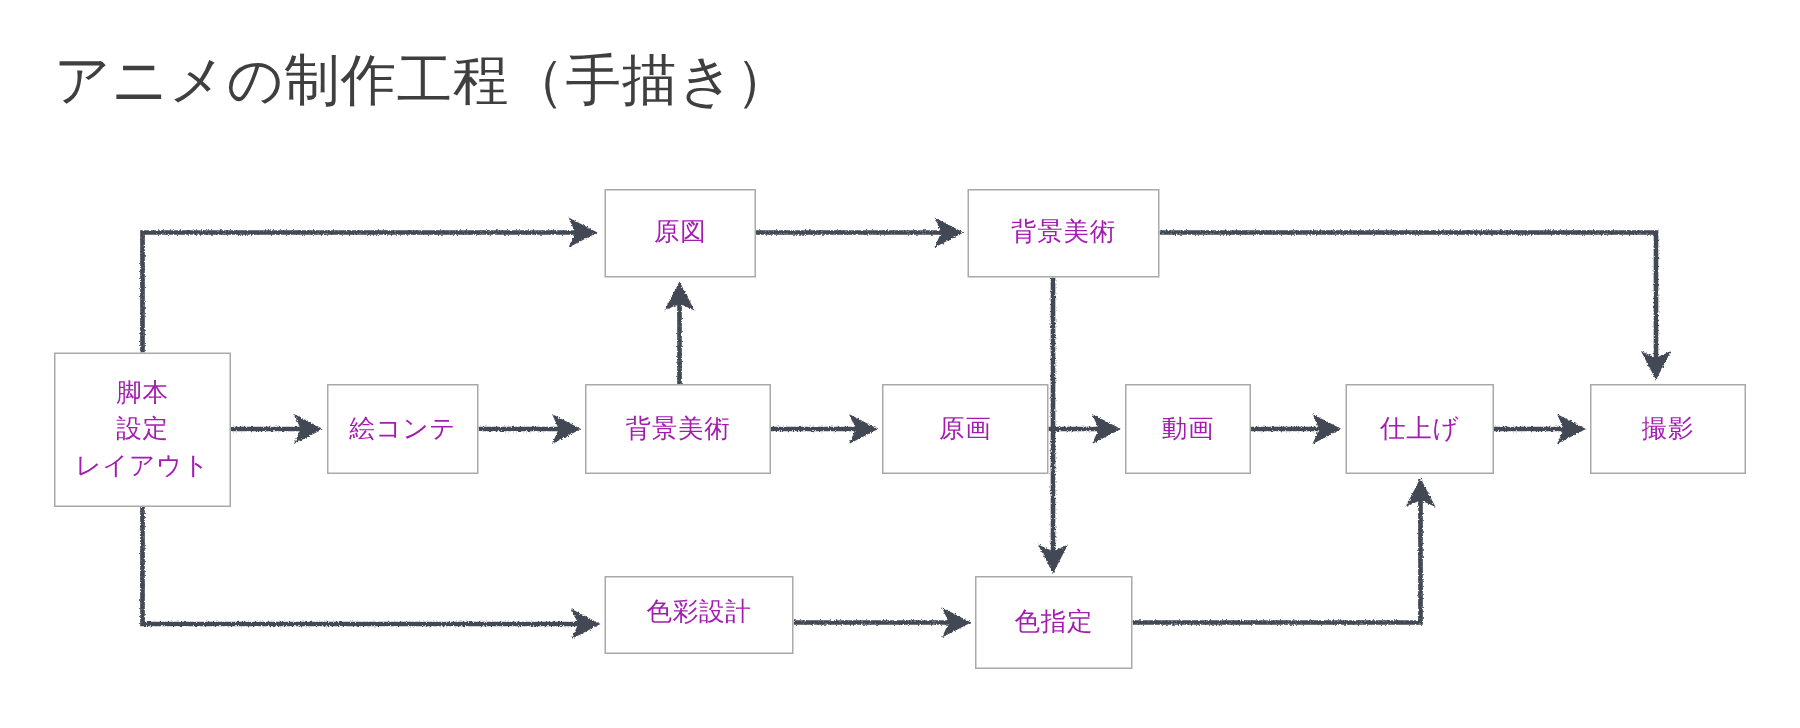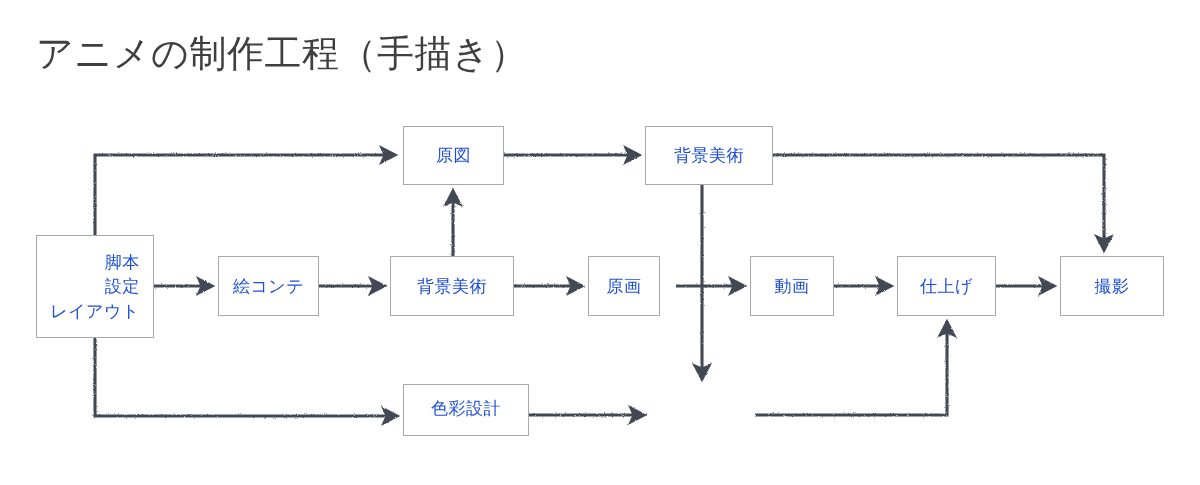--- a/index.html
+++ b/index.html
@@ -40,22 +40,22 @@
     pointer-events: none;
   }
   .node {
     position: absolute;
     box-sizing: border-box;
     border: 1.6px solid #a9a9ab;
     background: #ffffff;
     display: flex;
     align-items: center;
     justify-content: center;
-    text-align: right;
-    color: #1d4ed8;
+    text-align: center;
+    color: #a21caf;
     font-size: 17px;
     line-height: 1.42;
     letter-spacing: 0.5px;
     white-space: pre-line;
     z-index: 3;
   }
 </style>
 </head>
 <body>
 
@@ -104,21 +104,22 @@
 
       <path d="M 996 286 L 1054 286"></path>
     </g>
   </svg>
 
   <div class="node" style="left:36px;  top:235px; width:118px; height:103px;">脚本
 設定
 レイアウト</div>
   <div class="node" style="left:218px; top:256px; width:101px; height:60px;">絵コンテ</div>
   <div class="node" style="left:390px; top:256px; width:124px; height:60px;">背景美術</div>
-  <div class="node" style="left:588px; top:256px; width:72px;  height:60px;">原画</div>
+  <div class="node" style="left:588px; top:256px; width:111px;  height:60px;">原画</div>
   <div class="node" style="left:750px; top:256px; width:84px;  height:60px;">動画</div>
   <div class="node" style="left:897px; top:256px; width:99px;  height:60px;">仕上げ</div>
   <div class="node" style="left:1060px;top:256px; width:104px;  height:60px;">撮影</div>
   <div class="node" style="left:403px; top:126px; width:101px; height:59px;">原図</div>
   <div class="node" style="left:645px; top:126px; width:128px; height:59px;">背景美術</div>
   <div class="node" style="left:403px; top:384px; width:126px; height:52px;font-family:Liberation Mono, monospace;">色彩設計</div>
+  <div class="node" style="left:650px; top:384px; width:105px; height:62px;">色指定</div>
 
 </div>
 
 </body></html>

